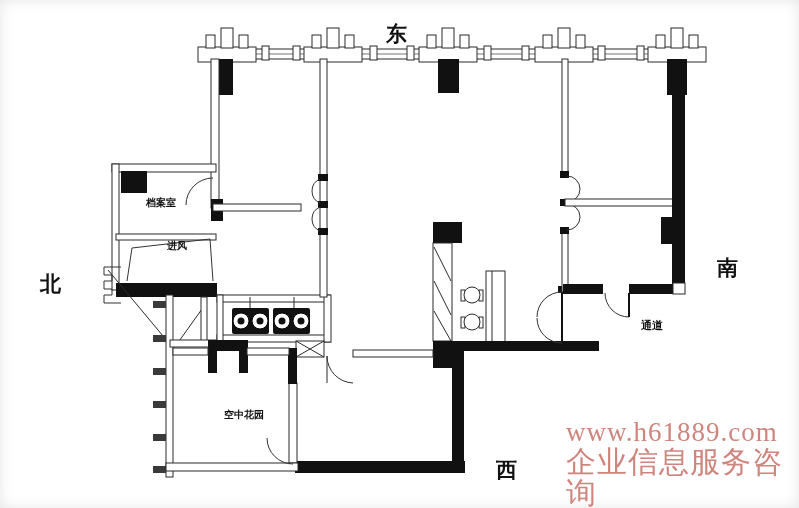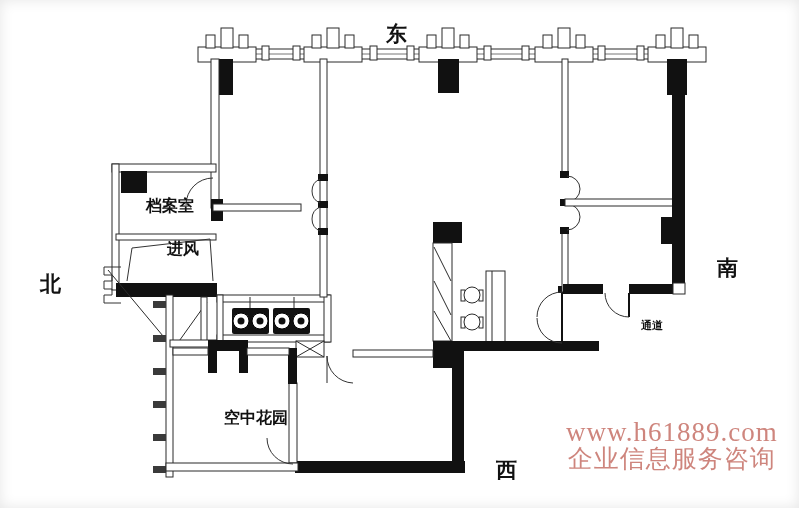--- a/index.html
+++ b/index.html
@@ -9,28 +9,28 @@
     box-shadow:inset 0 0 14px rgba(0,0,0,.10);
   }
   .stage svg{position:absolute;left:0;top:0;}
   svg .w{fill:#ffffff;stroke:#2b2b2b;stroke-width:1;}
   svg .b{fill:#111111;stroke:none;}
   svg .ln{stroke:#2b2b2b;stroke-width:1;fill:none;}
   svg .arc{stroke:#333333;stroke-width:1;fill:none;}
   svg .thin{stroke:#777777;stroke-width:1;fill:none;}
   .lbl{position:absolute;color:#111;white-space:nowrap;font-weight:bold;}
   .compass{font-size:21px;letter-spacing:1px;}
-  .room{font-size:16px;}
+  .room{font-size:10px;}
   .area{font-size:18px;letter-spacing:1px;}
   .area sup{font-size:11px;}
   .corridor-lbl{font-size:11px;}
-  .watermark{position:absolute;left:566px;top:418px;text-align:center;
+  .watermark{position:absolute;left:566px;top:418px;text-align:left;
     font-family:"Liberation Serif",serif;color:rgba(197,112,102,.85);line-height:1.04;}
   .watermark .wm1{font-size:27px;letter-spacing:1px;}
-  .watermark .wm2{font-size:25px;letter-spacing:1px;}
+  .watermark .wm2{font-size:30px;letter-spacing:1px;}
 </style>
 </head>
 <body>
 
 <div class="stage">
 
 <svg width="799" height="508" viewBox="0 0 799 508">
   <defs>
     <g id="pillar">
       <rect x="-29" y="47" width="58" height="15" class="w"></rect>

